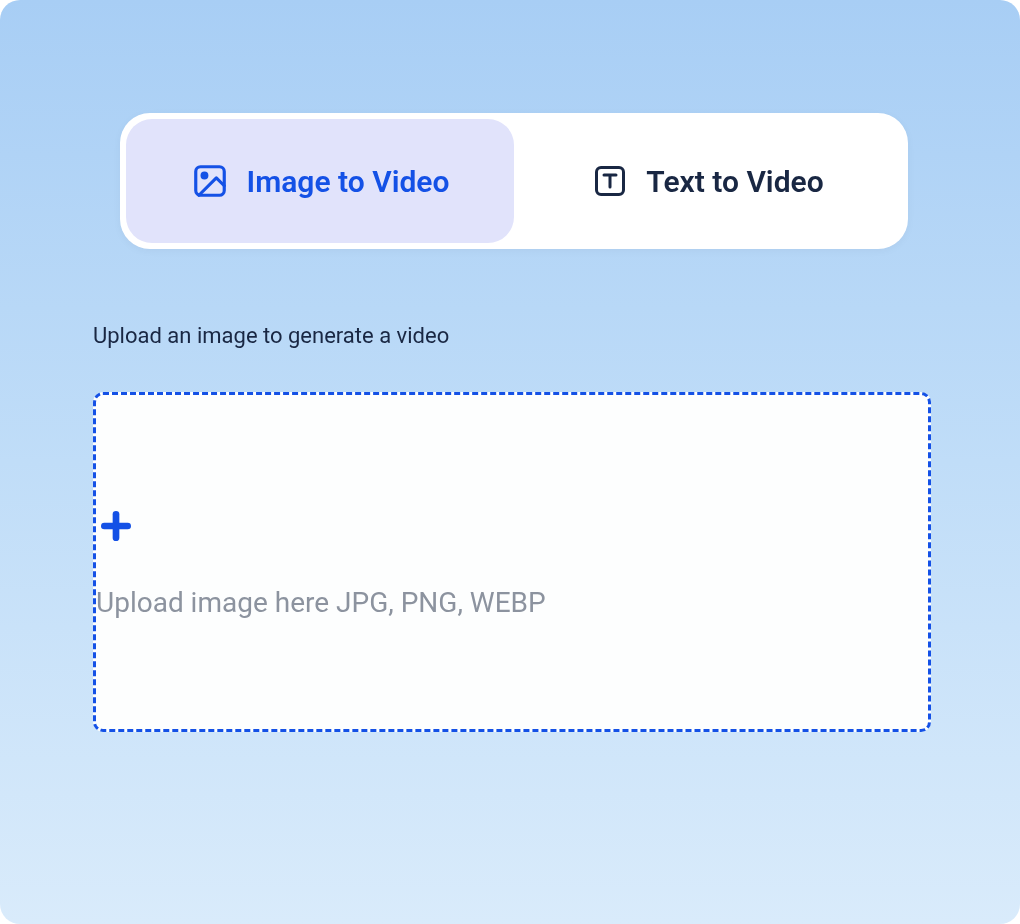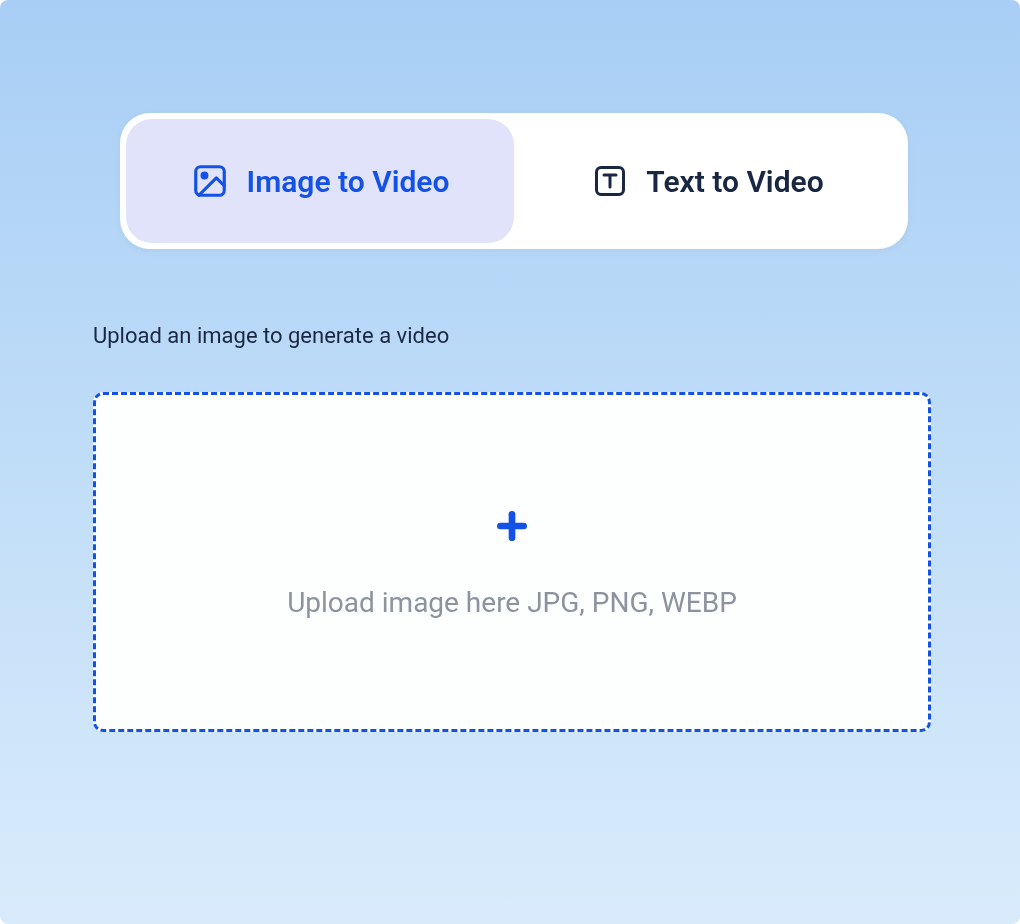--- a/index.html
+++ b/index.html
@@ -10,21 +10,21 @@
     body {
       width: 1020px;
       height: 924px;
       font-family: -apple-system, BlinkMacSystemFont, 'Segoe UI', Roboto, Arial, sans-serif;
       overflow: hidden;
     }
     .container {
       width: 1020px;
       height: 924px;
       background: linear-gradient(180deg, #a8cef5 0%, #c0ddf8 50%, #d9ebfb 100%);
-      border-radius: 8px;
+      border-radius: 20px;
       padding: 0;
       position: relative;
     }
     .tab-bar {
       position: absolute;
       top: 113px;
       left: 120px;
       width: 788px;
       height: 136px;
       background: #ffffff;
@@ -71,21 +71,21 @@
       position: absolute;
       top: 392px;
       left: 93px;
       width: 838px;
       height: 340px;
       background: #fdfefe;
       border: 3px dashed #1451e6;
       border-radius: 10px;
       display: flex;
       flex-direction: column;
-      align-items: center;
+      align-items: flex-start;
       justify-content: center;
       gap: 32px;
       cursor: pointer;
     }
     .plus-icon {
       color: #1451e6;
       font-size: 48px;
       font-weight: 700;
       line-height: 1;
     }

